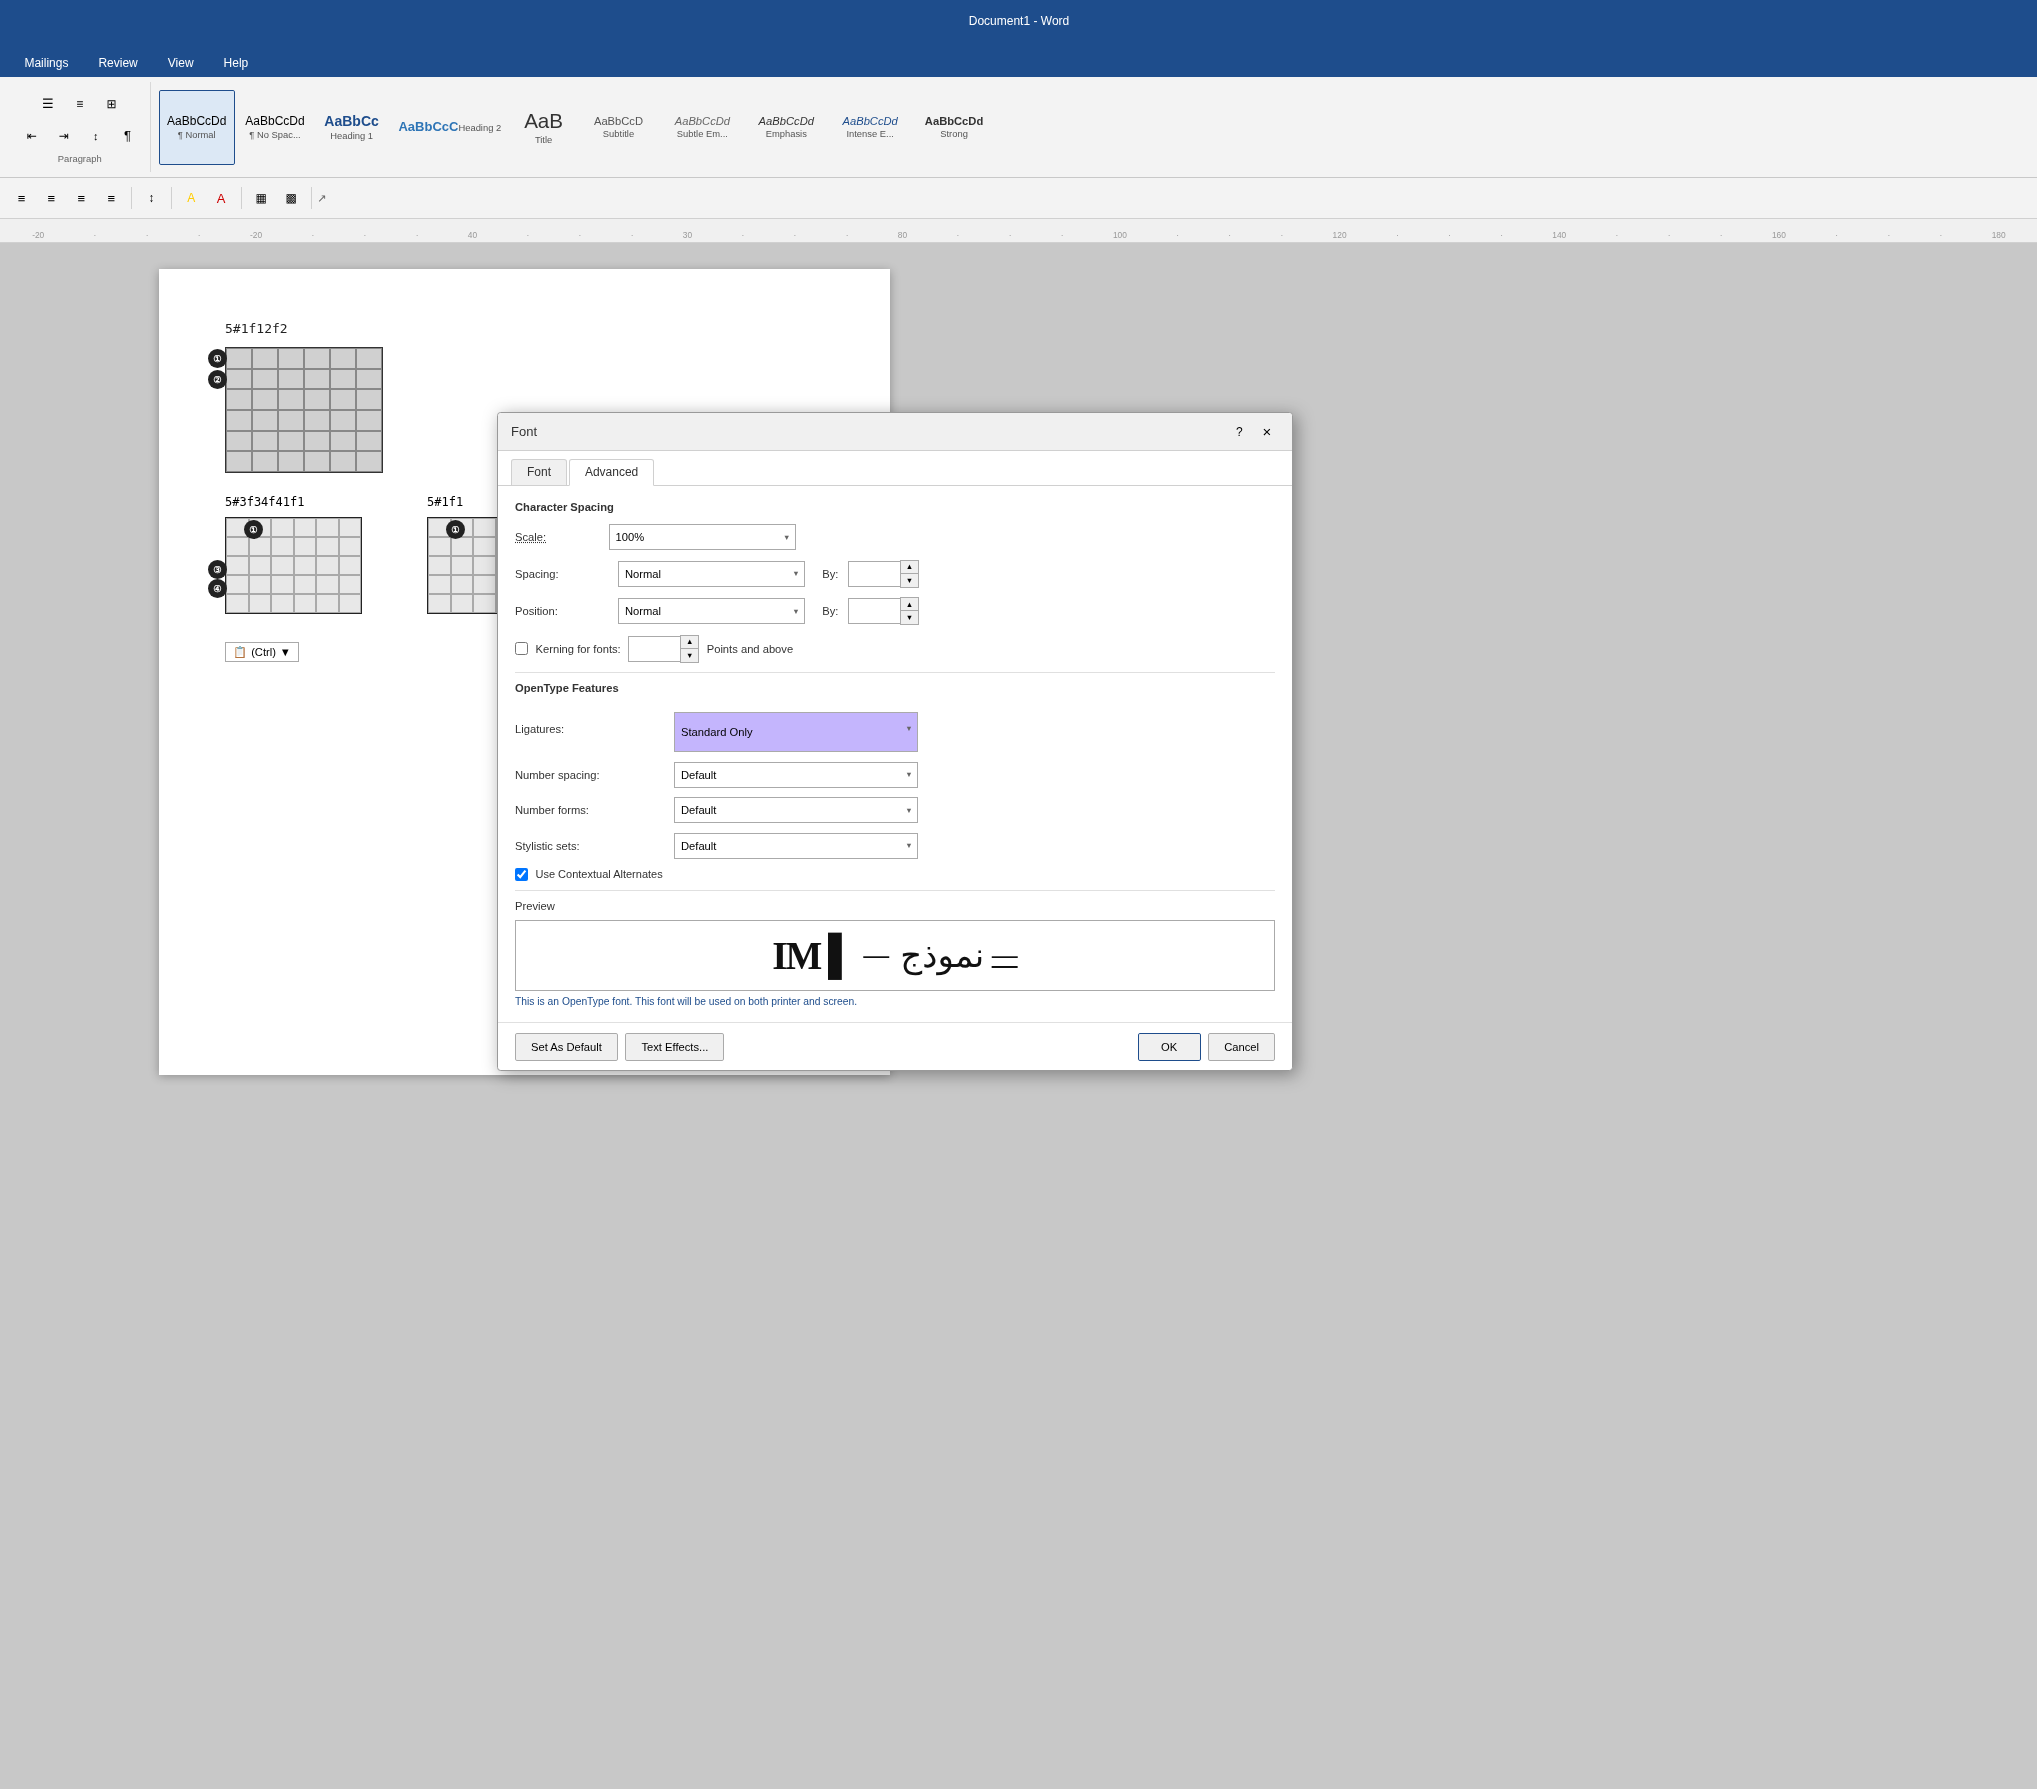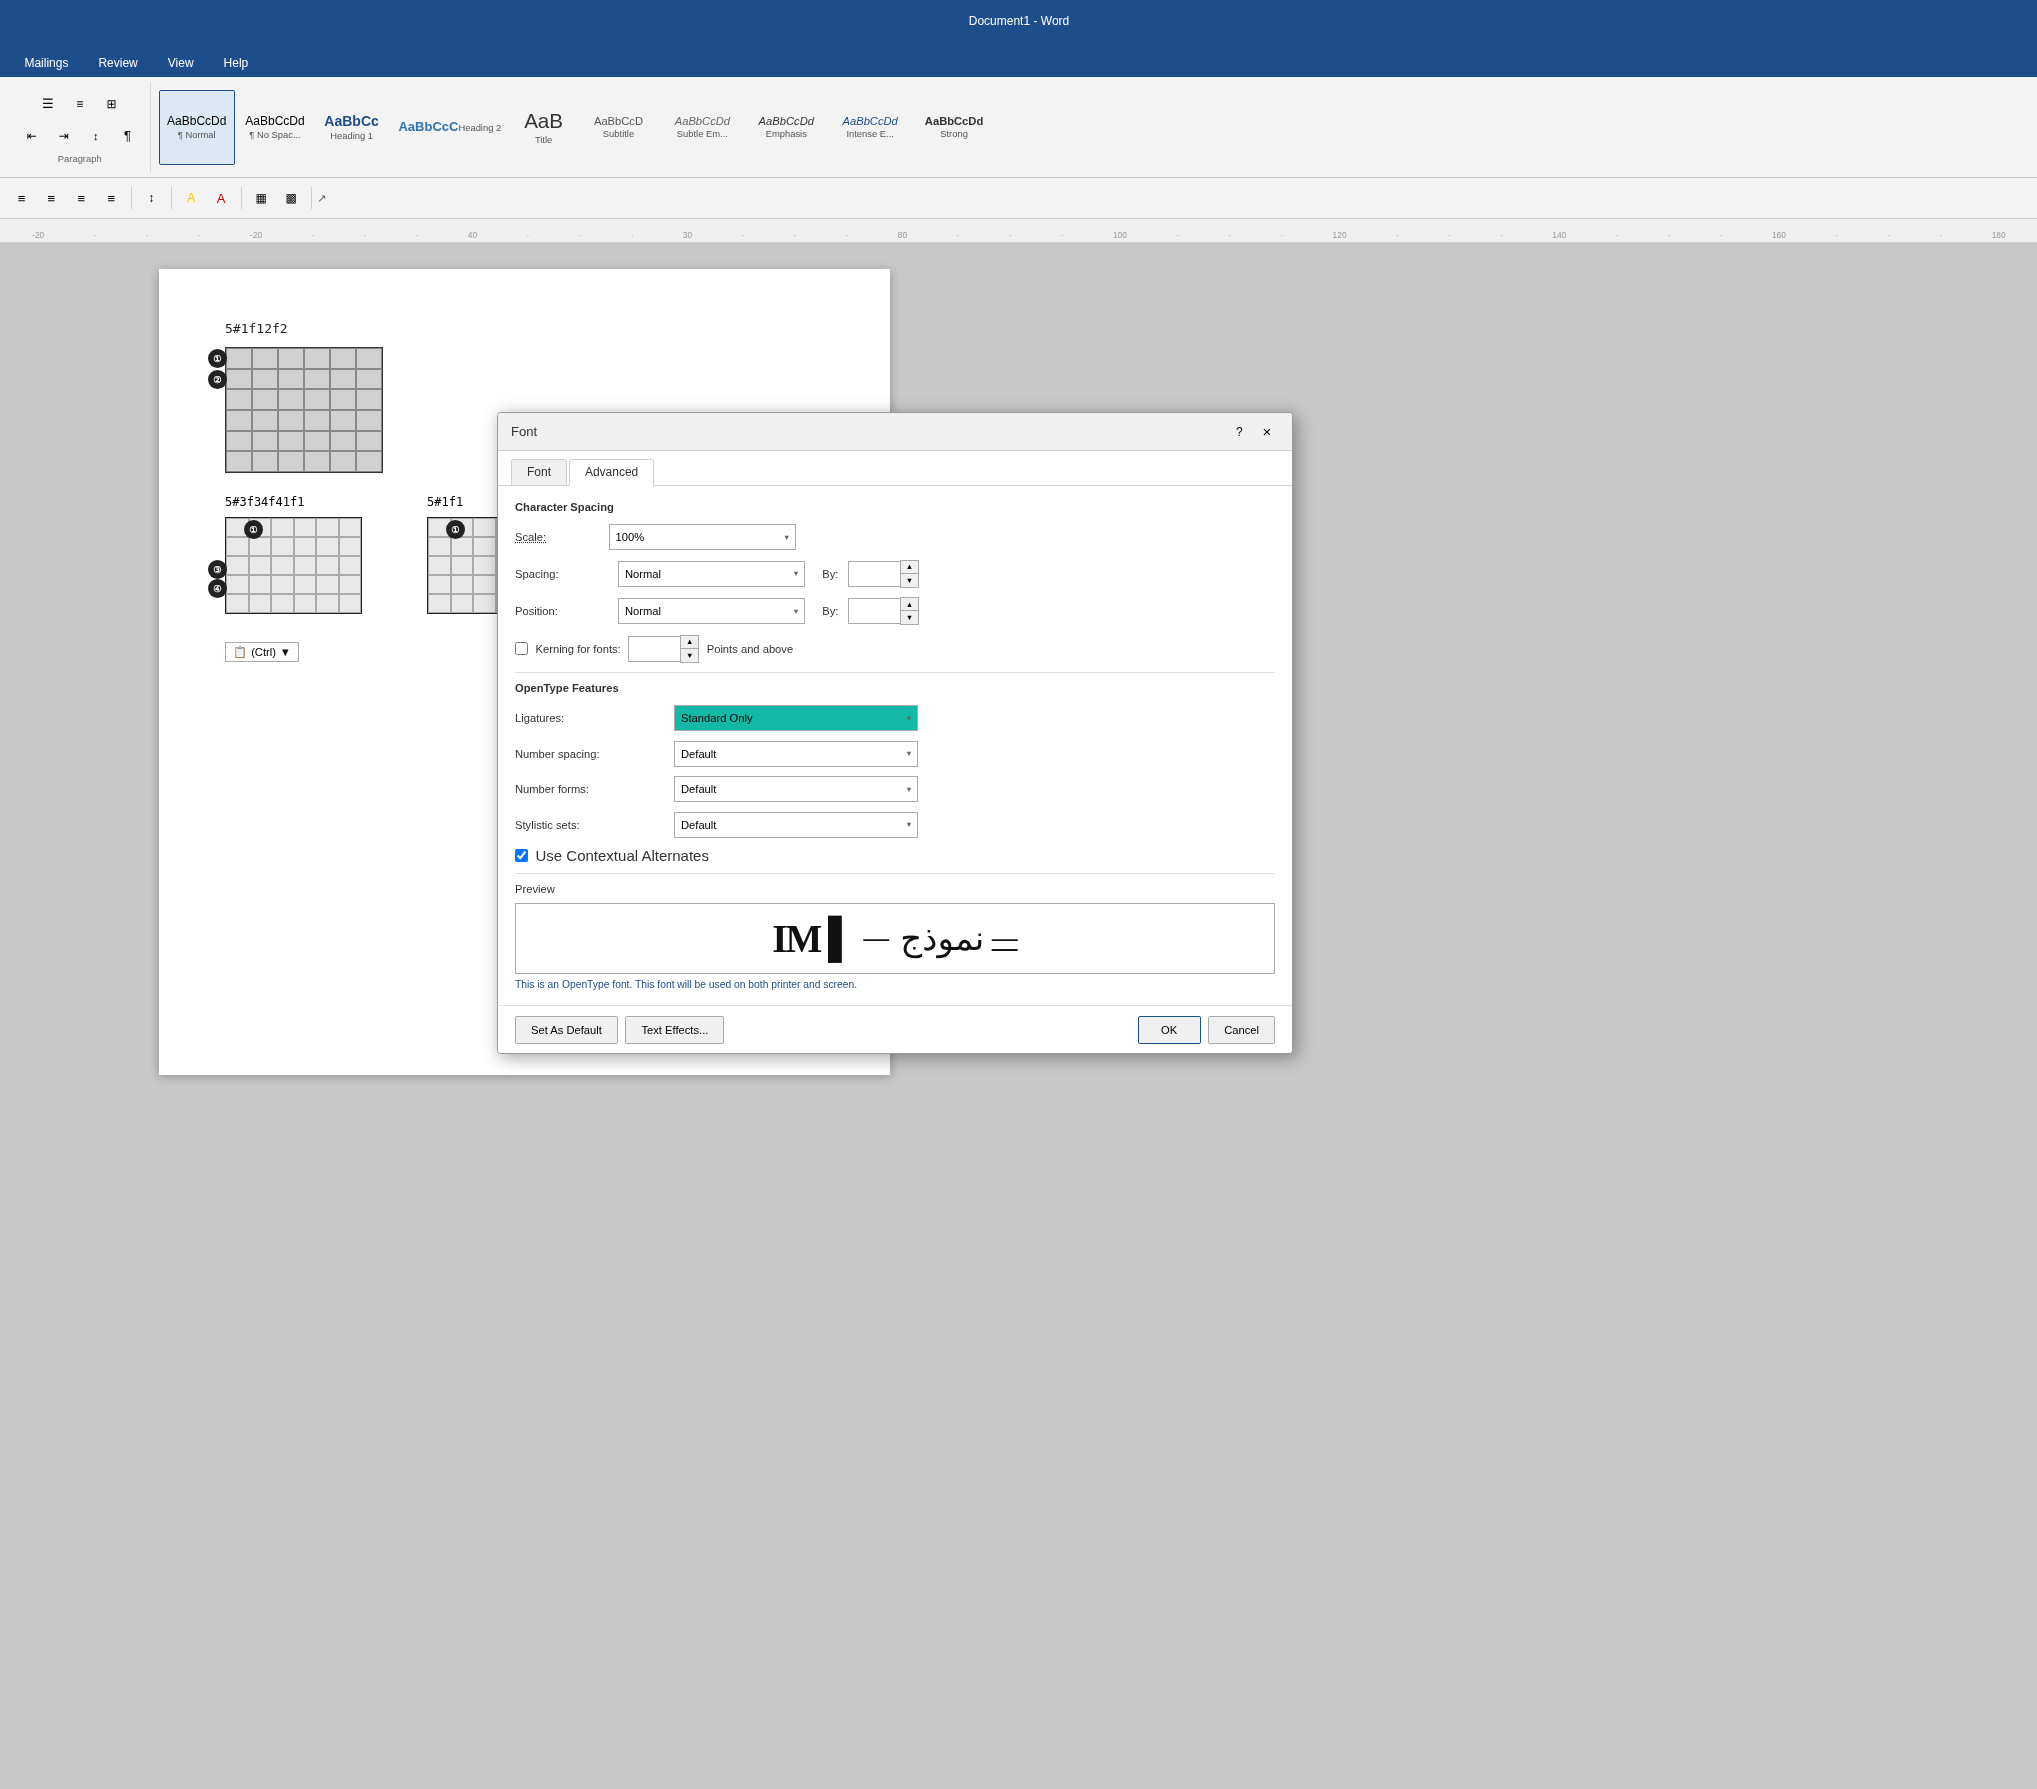--- a/index.html
+++ b/index.html
@@ -391,21 +391,21 @@
       </div>
 
       <div style="width:100%;height:0.9px;background:#e0e0e0;margin:9.4px 0;"></div>
 
       <div>
         <div style="font-size:11.2px;font-weight:600;color:#333;margin-bottom:11.2px;">OpenType Features</div>
 
         <div style="display:flex;align-items:center;margin-bottom:9.4px;gap:9.4px;">
           <span style="font-size:11.2px;color:#333;min-width:150px;">Ligatures:</span>
           <div style="position:relative;display:inline-flex;align-items:center;">
-            <select style="width:244px;height:26px;border:0.9px solid #aaa;background:#14b8a6;font-size:11.2px;padding:0 22.5px 0 5.6px;appearance:none;-webkit-appearance:none;cursor:pointer;">
+            <select style="width:244px;height:40px;border:0.9px solid #aaa;background:#c4b5fd;font-size:11.2px;padding:0 22.5px 0 5.6px;appearance:none;-webkit-appearance:none;cursor:pointer;margin-top:7px;">
               <option>None</option>
               <option selected="">Standard Only</option>
               <option>Standard and Contextual</option>
               <option>Historical and Discretionary</option>
               <option>All</option>
             </select>
             <span style="position:absolute;right:5.6px;font-size:7.5px;color:#666;pointer-events:none;">▼</span>
           </div>
         </div>
 
@@ -441,21 +441,21 @@
               <option>1</option>
               <option>2</option>
               <option>3</option>
             </select>
             <span style="position:absolute;right:5.6px;font-size:7.5px;color:#666;pointer-events:none;">▼</span>
           </div>
         </div>
 
         <div style="display:flex;align-items:center;margin-bottom:9.4px;gap:7.5px;">
           <input type="checkbox" id="contextual-cb" checked="" style="width: 13px; height: 13px; cursor: pointer;">
-          <label for="contextual-cb" style="font-size:15px;color:#333;cursor:pointer;">Use Contextual Alternates</label>
+          <label for="contextual-cb" style="font-size:11px;color:#333;cursor:pointer;">Use Contextual Alternates</label>
         </div>
       </div>
 
       <div style="width:100%;height:0.9px;background:#e0e0e0;margin:9.4px 0;"></div>
 
       <div>
         <div style="font-size:11.2px;color:#333;margin-bottom:7.5px;">Preview</div>
         <div style="border:0.9px solid #aaa;height:71px;display:flex;align-items:center;justify-content:center;overflow:hidden;background:white;padding:0 17px;">
 
           <span style="font-size:39px;font-weight:bold;color:#111;font-family:serif;letter-spacing:-1.9px;">IM</span>

